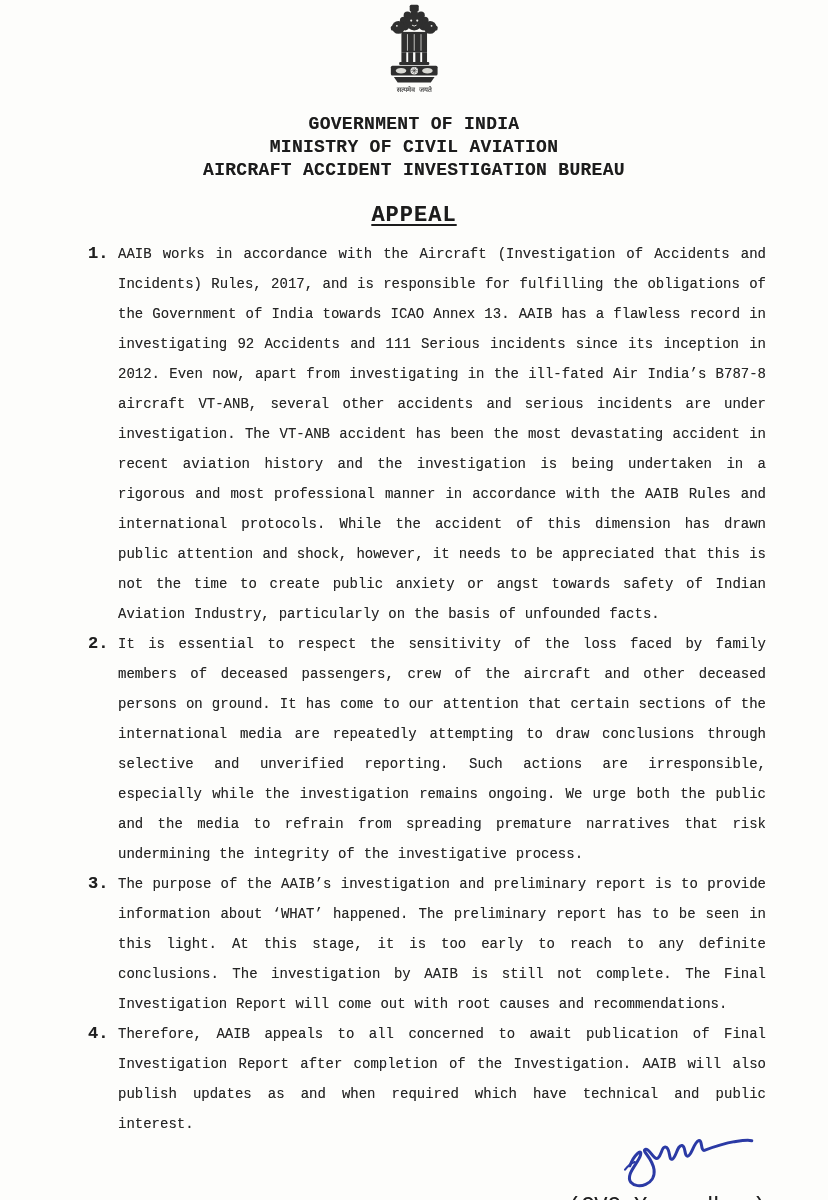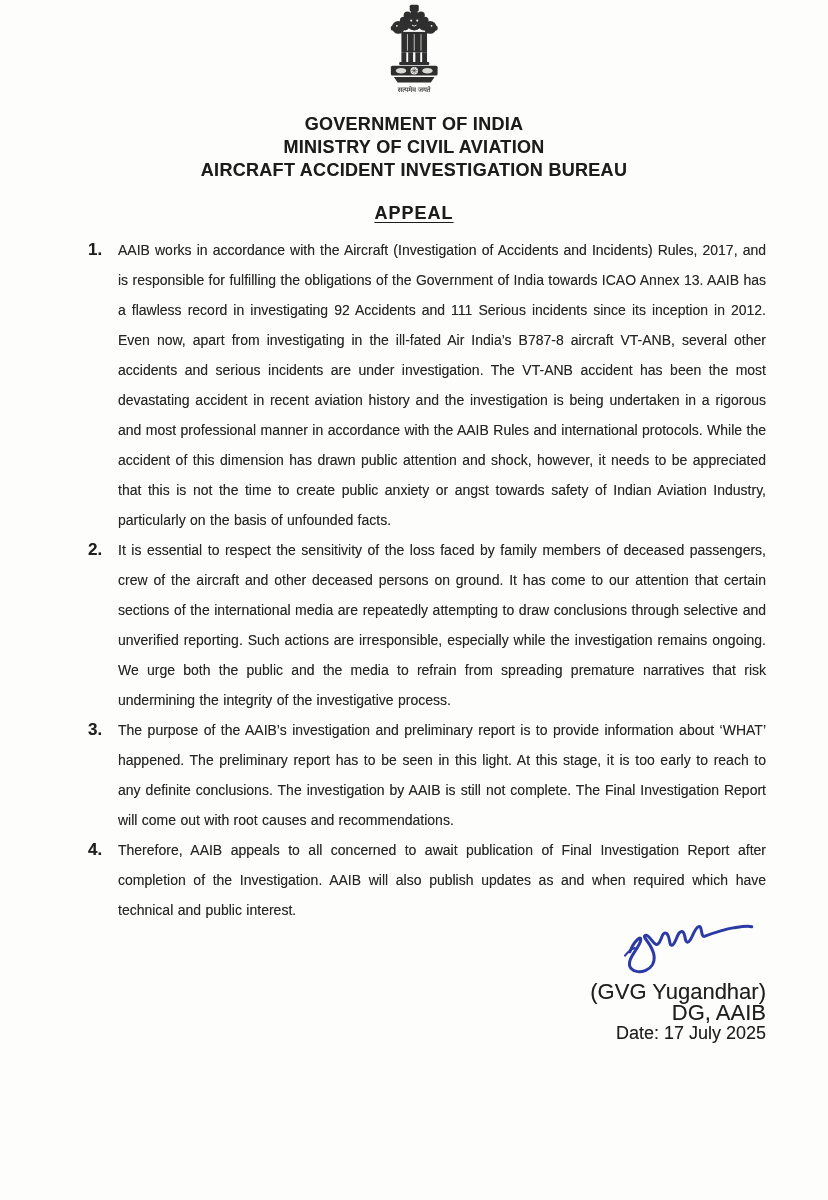--- a/index.html
+++ b/index.html
@@ -2,21 +2,21 @@
 <html><head>
 <meta charset="utf-8">
 <style>
   html, body { margin: 0; padding: 0; background: #ffffff; }
   .page {
     position: relative;
     width: 828px;
     height: 1200px;
     margin: 0 auto;
     background: #fdfdfb;
-    font-family: Liberation Sans, sans-serif;
+    font-family: Liberation Mono, monospace;
     color: #262626;
     box-sizing: border-box;
     overflow: hidden;
     text-shadow: 0 0 0.5px rgba(45,45,45,0.45);
   }
 
   
   .emblem-wrap { text-align: center; padding-top: 4px; height: 102px; }
   .emblem-svg { height: 98px; }
 
@@ -28,21 +28,21 @@
     line-height: 23px;
     letter-spacing: 0.3px;
     color: #1c1c1c;
   }
 
   
   .doc-title {
     text-align: center;
     margin-top: 21px;
     font-weight: bold;
-    font-size: 18px;
+    font-size: 22px;
     letter-spacing: 1px;
     color: #1c1c1c;
     text-decoration: underline;
     text-underline-offset: 3px;
   }
 
   
   .content { margin: 11px 62px 0 88px; }
   .item { display: flex; }
   .item .num {

